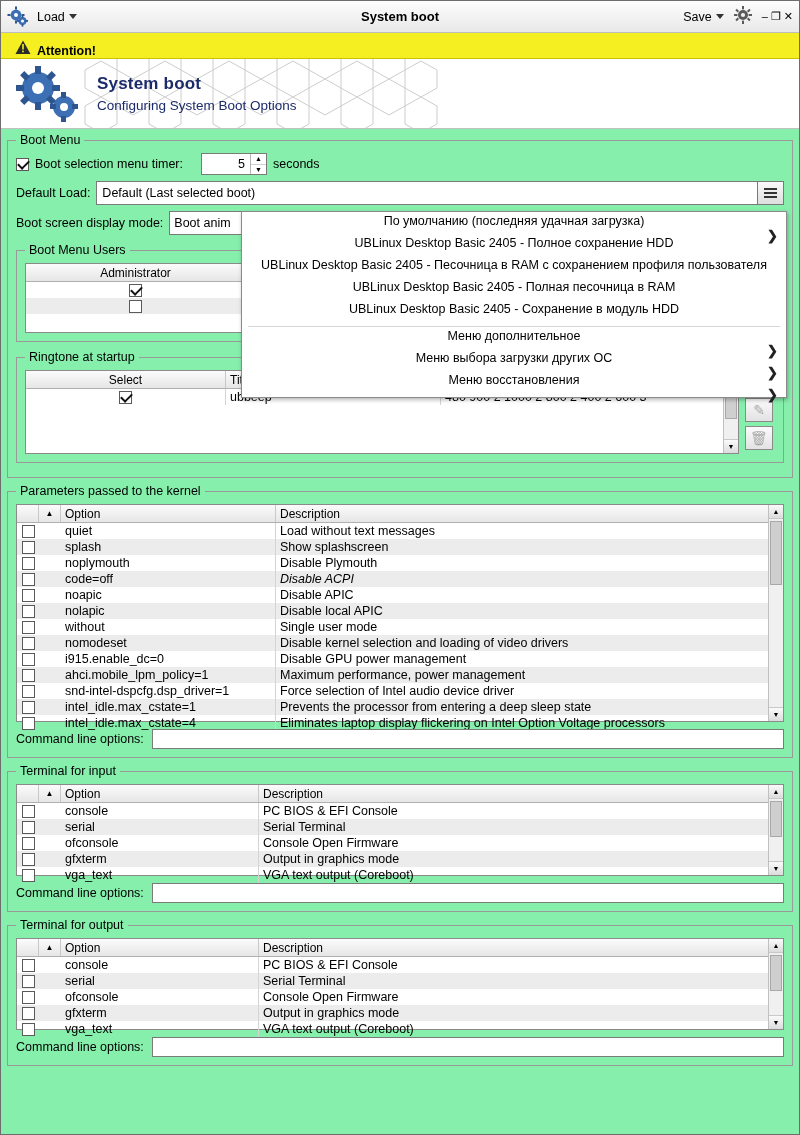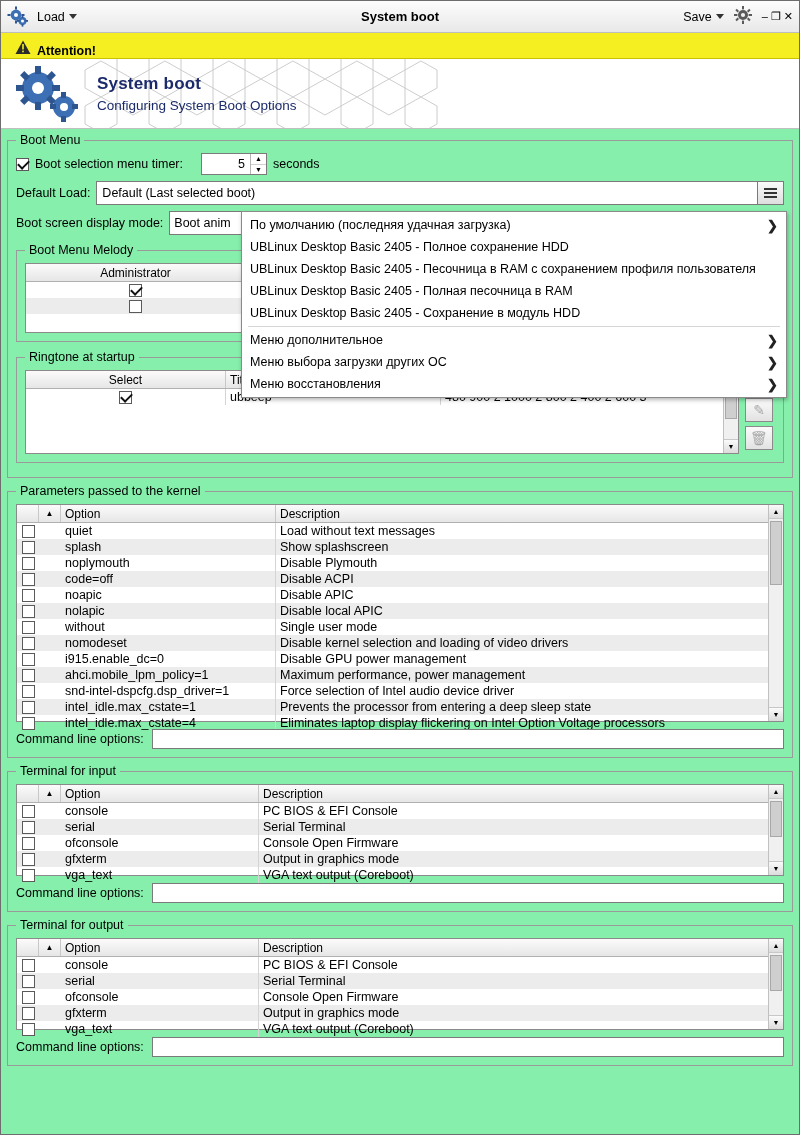--- a/index.html
+++ b/index.html
@@ -151,21 +151,21 @@
   .dropdown {
     position: absolute;
     left: 240px; top: 210px; width: 546px;
     background: #fff; border: 1px solid #8a8a8a;
     box-shadow: 1px 2px 4px rgba(0,0,0,.28);
     z-index: 50;
     padding: 2px 0;
   }
   .dd-item {
     height: 22px; display: flex; align-items: center;
-    padding: 0 8px; font-size: 12.5px; white-space: nowrap;
+    padding: 0 8px; font-size: 12.5px; white-space: nowrap; flex-direction: column;
   }
   .dd-item .arrow { margin-left: auto; font-size: 13px; color: #222; font-weight: bold; }
   .dd-sep { height: 1px; background: #d6d6d6; margin: 2px 6px; }
   .gear-svg { display: block; }
 </style>
 </head>
 <body>
 
 <div class="window">
 
@@ -329,21 +329,21 @@
       </div>
 
       <div class="row">
         <span>Boot screen display mode:</span>
         <div class="sel-box" style="width:120px;">
           <span>Boot anim</span>
         </div>
       </div>
 
       <fieldset style="margin-top:8px;">
-        <legend>Boot Menu Melody</legend>
+        <legend>Boot Menu Users</legend>
         <div class="table" style="height:70px;">
           <div class="tbl-main">
             <div class="thead">
               <div class="th" style="width:220px; justify-content:center;">Administrator</div>
               <div class="th" style="flex:1; justify-content:center;">User</div>
             </div>
             <div class="tbody">
               <div class="trow">
                 <div class="tcell bord" style="width:220px; justify-content:center;">
                     <span class="cb checked"></span>
@@ -449,21 +449,21 @@
                 <div class="tcell" style="width: 22px;"></div>
                 <div class="tcell bord" style="width: 215px;">noplymouth</div>
                 <div class="tcell" style="flex: 1 1 0%;">Disable Plymouth</div>
               </div>
               <div class="trow alt">
                 <div class="tcell" style="width: 22px; justify-content: center;">
                   <span class="cb"></span>
                 </div>
                 <div class="tcell" style="width: 22px;"></div>
                 <div class="tcell bord" style="width: 215px;">code=off</div>
-                <div class="tcell" style="flex: 1 1 0%;">Disable ACPI</div>
+                <div class="tcell" style="flex: 1 1 0%; font-style: italic;">Disable ACPI</div>
               </div>
               <div class="trow">
                 <div class="tcell" style="width: 22px; justify-content: center;">
                   <span class="cb"></span>
                 </div>
                 <div class="tcell" style="width: 22px;"></div>
                 <div class="tcell bord" style="width: 215px;">noapic</div>
                 <div class="tcell" style="flex: 1 1 0%;">Disable APIC</div>
               </div>
               <div class="trow alt">

